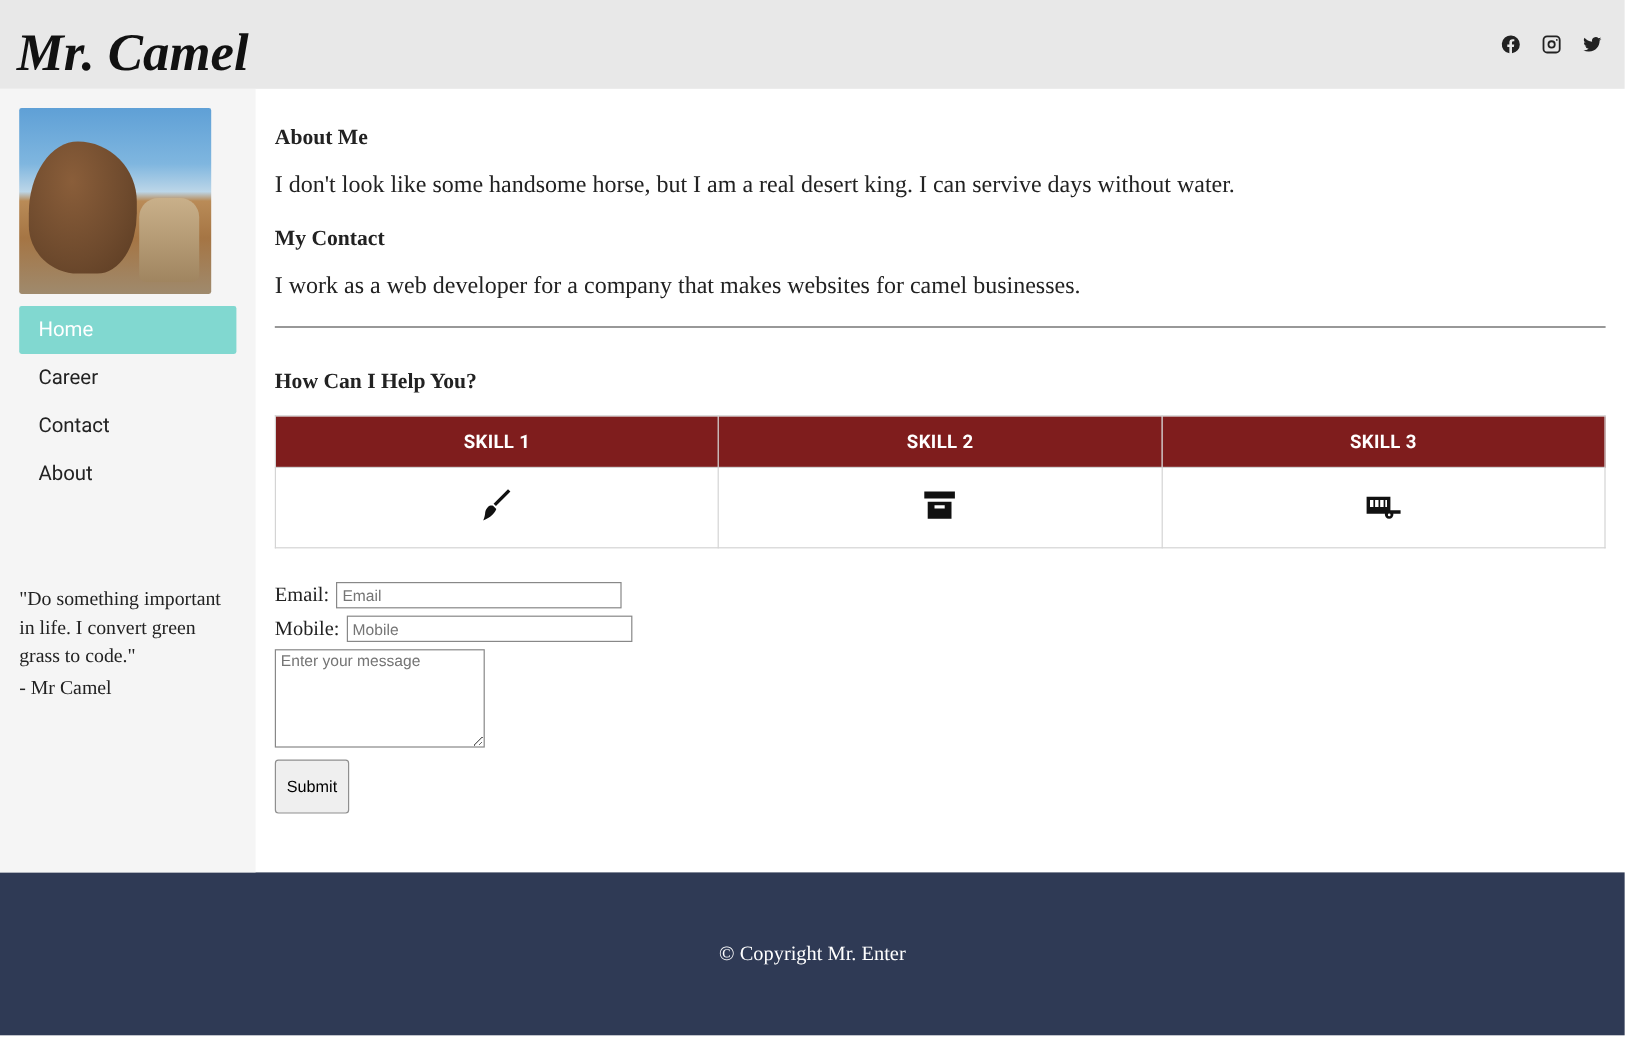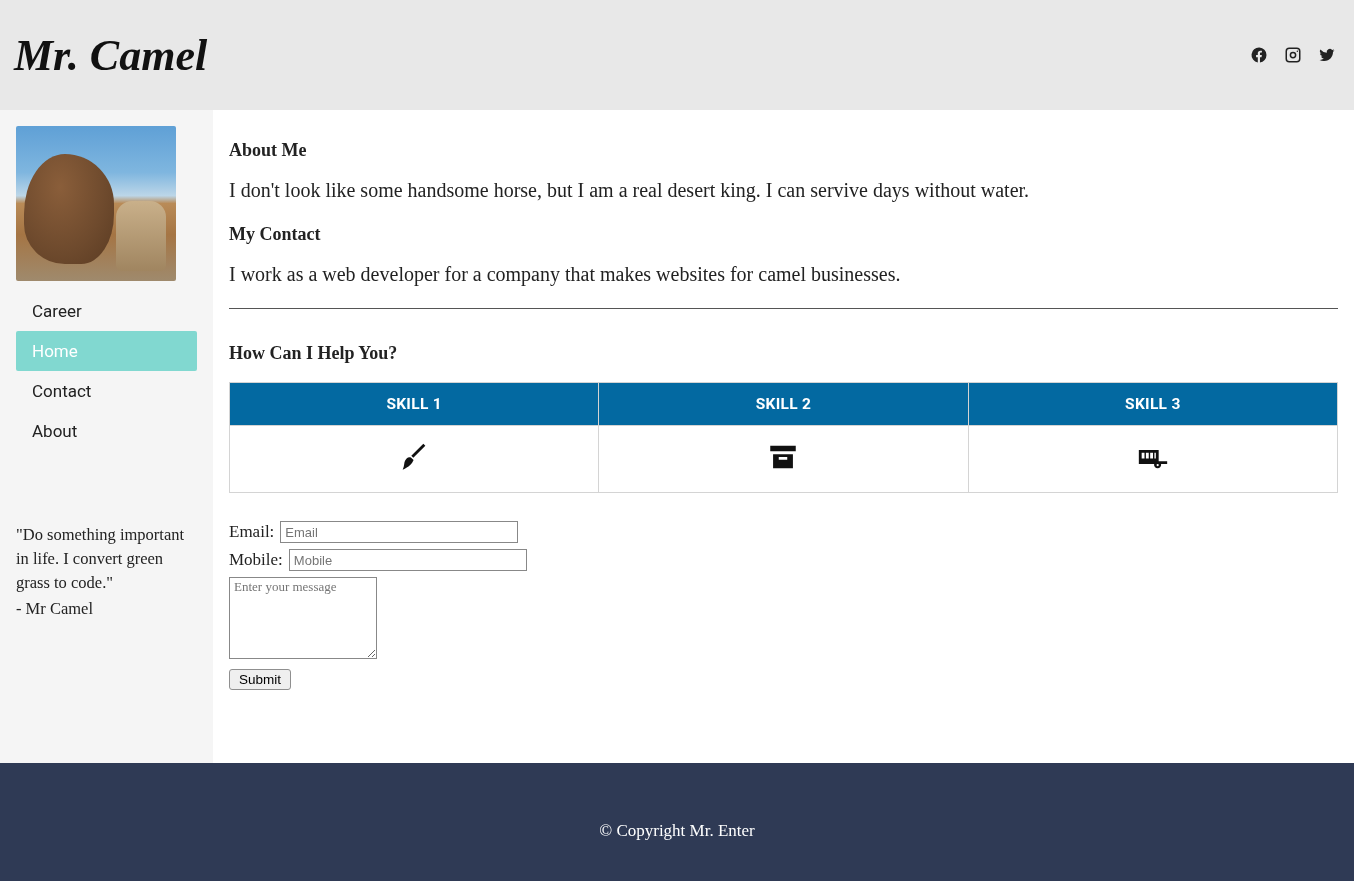--- a/index.html
+++ b/index.html
@@ -6,24 +6,23 @@
   body {
     font-family: Georgia, 'Times New Roman', serif;
     color: #222;
     background: #fff;
     width: 1354px;
   }
   
   .header {
     background: #e8e8e8;
     display: flex;
-    align-items: center;
     justify-content: space-between;
     padding: 18px 18px 18px 14px;
-    height: 110px;
+    height: 74px;
   }
   .brand {
     font-family: 'Brush Script MT', cursive;
     font-size: 44px;
     font-weight: 700;
     font-style: italic;
     color: #111;
   }
   .socials { display: flex; gap: 16px; }
   .socials svg { width: 18px; height: 18px; fill: #222; }
@@ -97,52 +96,52 @@
     font-size: 15.5px;
     margin-top: 18px;
     margin-bottom: 28px;
   }
   th, td {
     border: 1px solid #d4d4d4;
     padding: 12px 10px;
     text-align: left;
   }
   th {
-    background: #0369a1;
+    background: #7f1d1d;
     color: #fff;
     text-align: center;
     font-weight: 700;
     letter-spacing: 0.3px;
   }
   td.icon-cell { text-align: center; padding: 14px 0; }
   td.icon-cell svg { width: 34px; height: 34px; fill: #111; }
 
   
   .form-row { font-size: 17px; margin-bottom: 6px; display:flex; align-items:center; gap:6px;}
   .form-row label { font-family: Georgia, serif; }
   .text-input {
     border: 1px solid #888;
     background: #fff;
     height: 22px;
     width: 238px;
     font-size: 13px;
     padding: 1px 4px;
   }
   textarea.text-input {
-    width: 148px;
+    width: 175px;
     height: 82px;
-    font-family: Liberation Serif, serif;
+    font-family: Liberation Sans, sans-serif;
     resize: both;
     margin-top: 2px;
     display:block;
   }
   .submit-btn {
     font-family: -apple-system, Arial, sans-serif;
     font-size: 13.5px;
-    padding: 2px 9px;
+    padding: 14px 9px;
     background: #efefef;
     border: 1px solid #8f8f8f;
     border-radius: 3px;
     margin-top: 10px;
     cursor: pointer;
   }
 
   
   .footer {
     background: #2f3a55;
@@ -174,22 +173,22 @@
         </svg>
     </span>
   </div>
 </header>
 
 <div class="body-row">
 
   <aside class="sidebar">
     <div class="avatar"></div>
     <nav class="nav">
+      <div class="nav-item active">Home</div>
       <div class="nav-item">Career</div>
-      <div class="nav-item active">Home</div>
       <div class="nav-item">Contact</div>
       <div class="nav-item">About</div>
     </nav>
     <div class="quote-block">
       <div>"Do something important in life. I convert green grass to code."</div>
       <div class="quote-author">- Mr Camel</div>
     </div>
   </aside>
 
   <main class="main">

